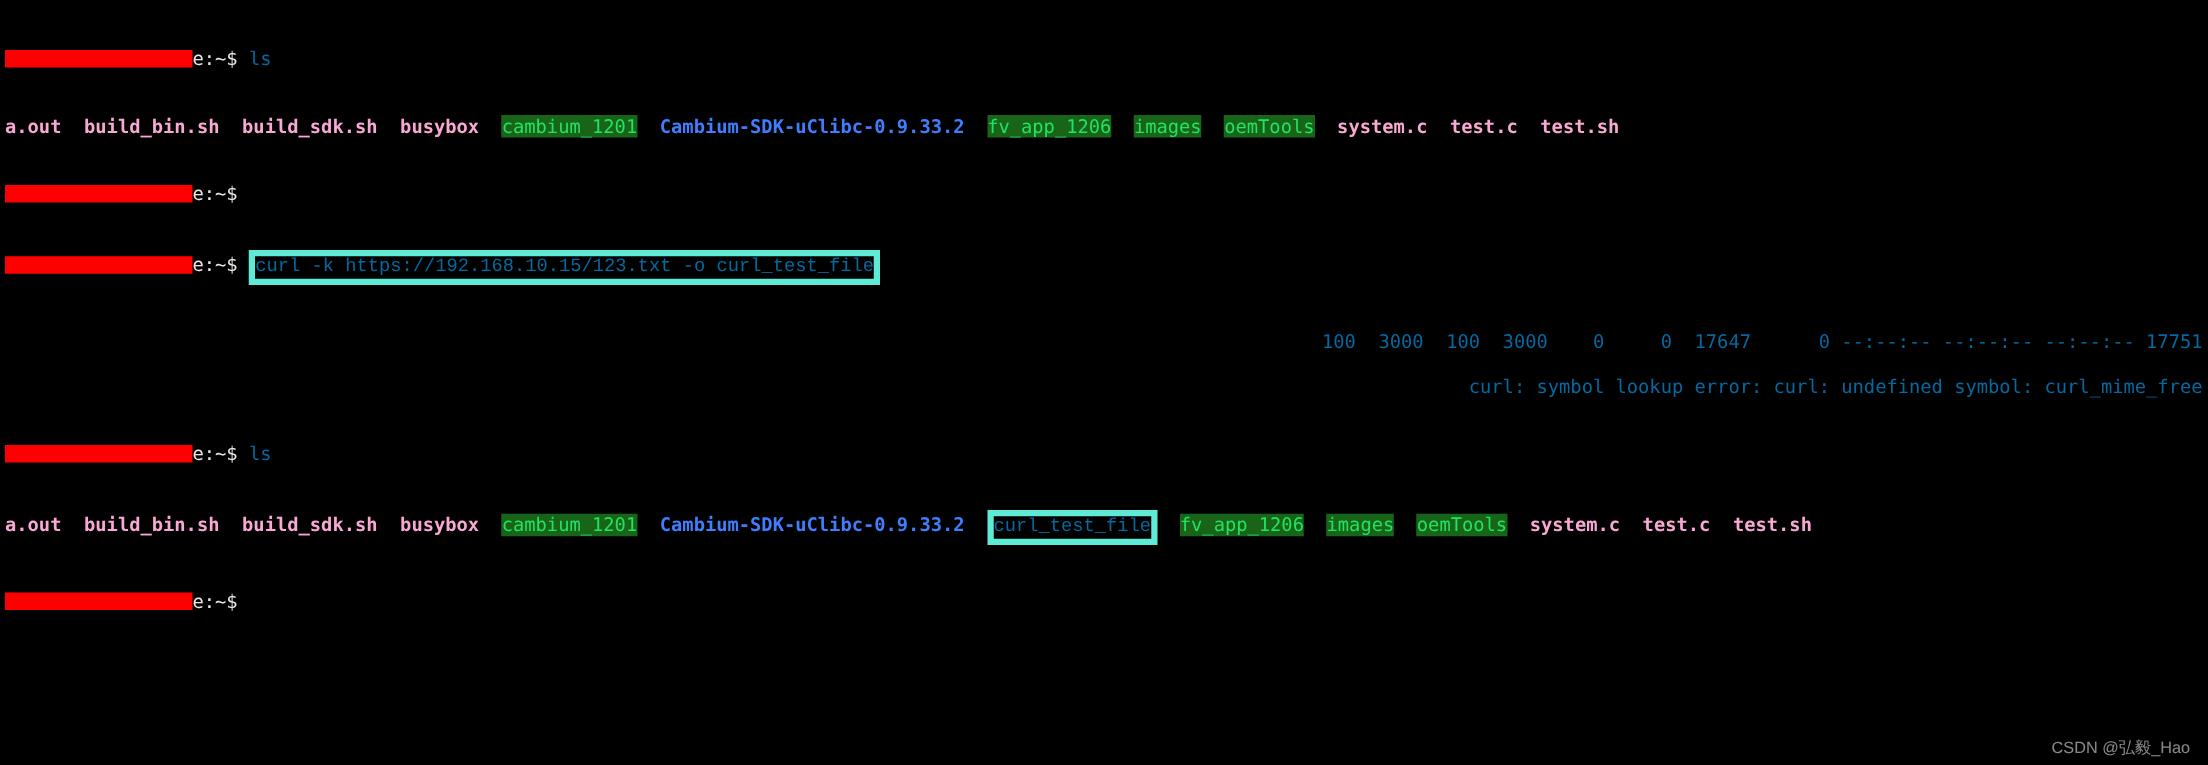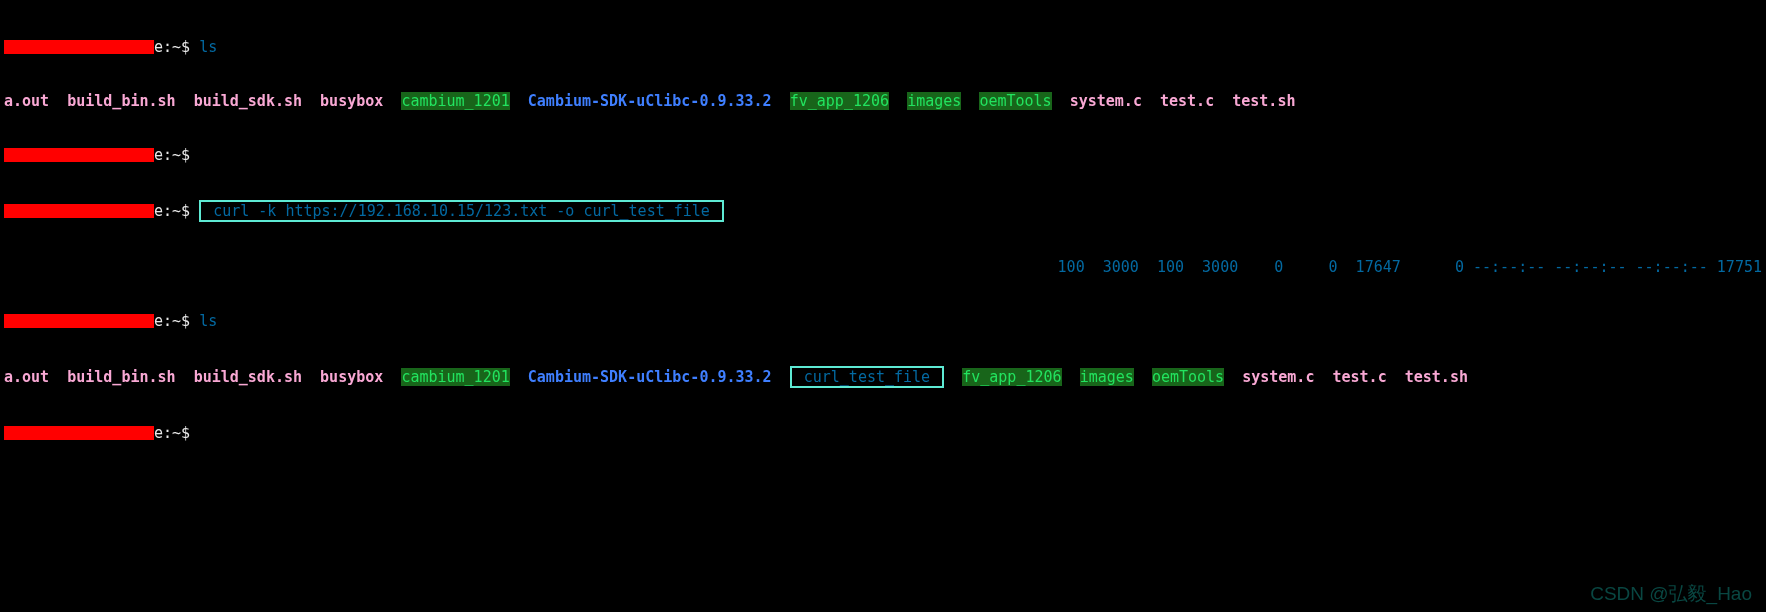--- a/index.html
+++ b/index.html
@@ -17,37 +17,38 @@
     padding: 2px 4px 12px 4px;
     white-space: pre;
   }
   .line { display: block; white-space: pre; }
   .green-b { color: #f9a8d4; font-weight: bold; margin-top: 28px; }
   .green-on-green { background: #18651a; color: #22e35f; font-weight: normal; }
   .blue-b { color: #3f7fff; font-weight: bold; margin-top: 16px; }
   .white { color: #0369a1; text-align: right; }
   .redact { display: inline-block; background: #ff0000; height: 14px; vertical-align: -2px; }
   .suffix { color: #e8e8e8; }
-  .redbox { border: 2px solid #5eead4; padding: 0 12px; display: inline-block; }
-  .watermark { position: fixed; right: 14px; bottom: 6px; color: #0f766e; opacity: .6; font-size: 19px; font-family: sans-serif; pointer-events: none; }
+  .redbox { border: 5px solid #5eead4; padding: 0 0; display: inline-block; font-family: Liberation Mono, monospace; }
+  .watermark { position: fixed; right: 14px; bottom: 6px; color: #e5e5e5; opacity: .6; font-size: 13px; font-family: sans-serif; pointer-events: none; }
 </style>
 </head>
 <body>
 
 <div class="term">
 
 <span class="line"><span class="redact" style="width:150px"></span><span class="suffix">e:~$ </span><span class="white">ls</span></span>
 
 <span class="line"><span class="green-b">a.out</span>  <span class="green-b">build_bin.sh</span>  <span class="green-b">build_sdk.sh</span>  <span class="green-b">busybox</span>  <span class="green-on-green">cambium_1201</span>  <span class="blue-b">Cambium-SDK-uClibc-0.9.33.2</span>  <span class="green-on-green">fv_app_1206</span>  <span class="green-on-green">images</span>  <span class="green-on-green">oemTools</span>  <span class="green-b">system.c</span>  <span class="green-b">test.c</span>  <span class="green-b">test.sh</span></span>
 
 <span class="line"><span class="redact" style="width:150px"></span><span class="suffix">e:~$ </span></span>
 
 <span class="line"><span class="redact" style="width:150px"></span><span class="suffix">e:~$ </span><span class="redbox"><span class="white">curl -k https://192.168.10.15/123.txt -o curl_test_file</span></span></span>
 
 <span class="line white">100  3000  100  3000    0     0  17647      0 --:--:-- --:--:-- --:--:-- 17751</span>
+<span class="line white">curl: symbol lookup error: curl: undefined symbol: curl_mime_free</span>
 
 <span class="line"><span class="redact" style="width:150px"></span><span class="suffix">e:~$ </span><span class="white">ls</span></span>
 
 <span class="line"><span class="green-b">a.out</span>  <span class="green-b">build_bin.sh</span>  <span class="green-b">build_sdk.sh</span>  <span class="green-b">busybox</span>  <span class="green-on-green">cambium_1201</span>  <span class="blue-b">Cambium-SDK-uClibc-0.9.33.2</span>  <span class="redbox"><span class="white">curl_test_file</span></span>  <span class="green-on-green">fv_app_1206</span>  <span class="green-on-green">images</span>  <span class="green-on-green">oemTools</span>  <span class="green-b">system.c</span>  <span class="green-b">test.c</span>  <span class="green-b">test.sh</span></span>
 
 <span class="line"><span class="redact" style="width:150px"></span><span class="suffix">e:~$ </span></span>
 
 
 
 

